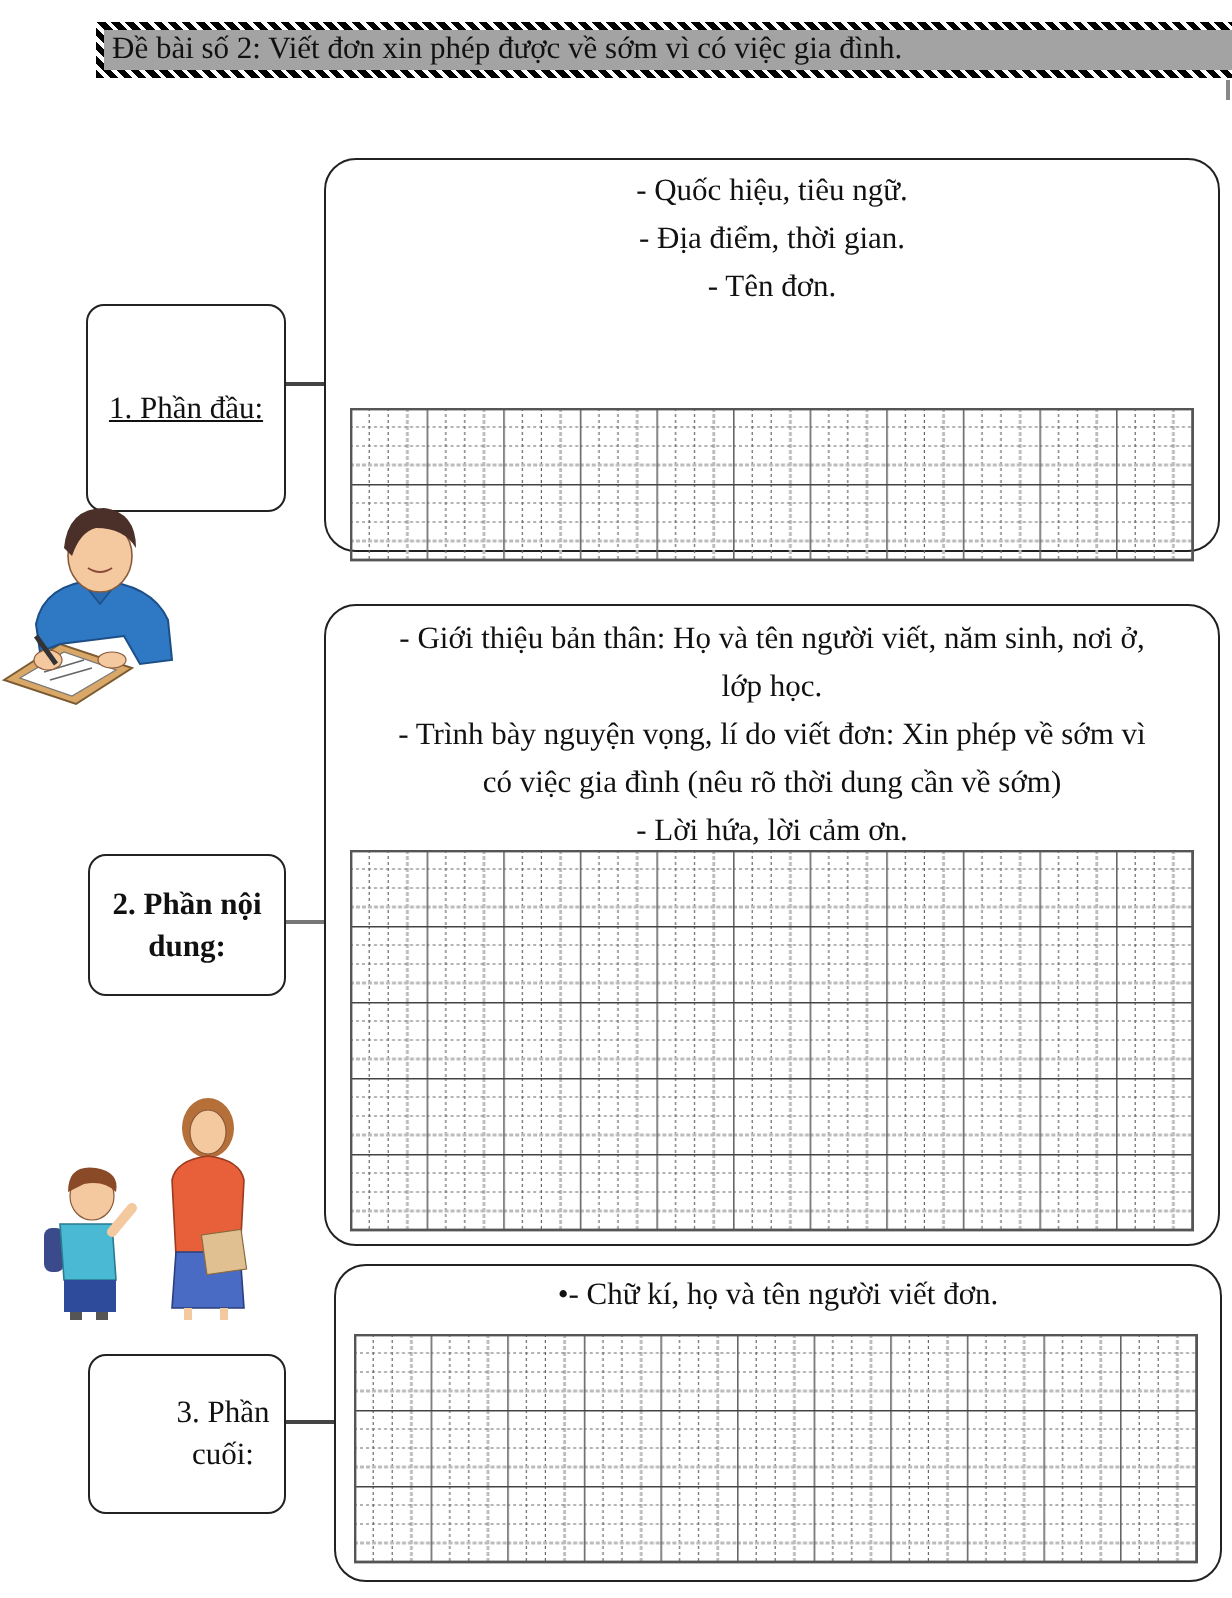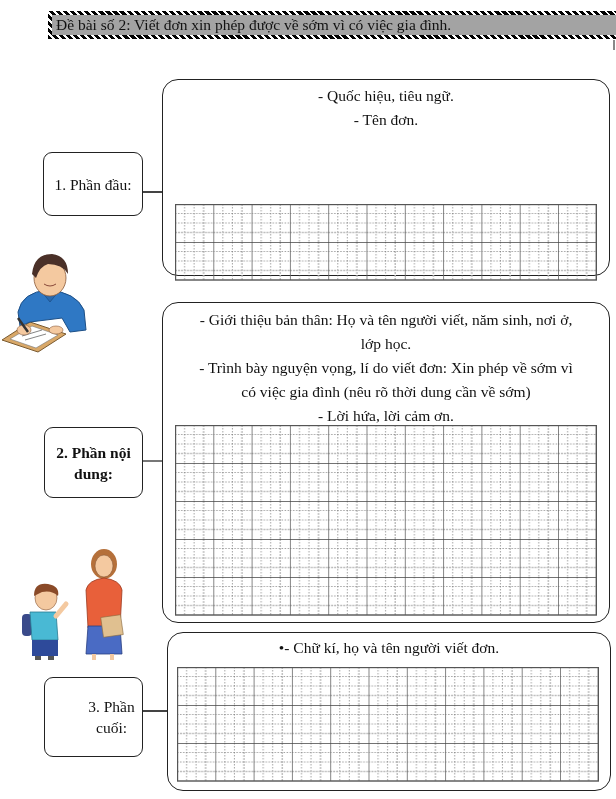--- a/index.html
+++ b/index.html
@@ -38,27 +38,28 @@
       <line x1="0" y1="9.5" x2="38.3" y2="9.5" stroke="#666" stroke-width="0.6" stroke-dasharray="1.5,1.5"></line>
       <line x1="0" y1="19" x2="38.3" y2="19" stroke="#666" stroke-width="0.6" stroke-dasharray="1.5,1.5"></line>
       <line x1="0" y1="28.5" x2="38.3" y2="28.5" stroke="#bbb" stroke-width="1.4" stroke-dasharray="2,1"></line>
 
       <line x1="0" y1="0" x2="0" y2="38" stroke="#666" stroke-width="1.6"></line>
       <line x1="0" y1="0" x2="38.3" y2="0" stroke="#444" stroke-width="1.4"></line>
     </pattern>
   </defs>
 </svg>
 
-<div class="label-box" style="left:43px;top:152px;width:100px;height:64px;">
+<div class="label-box" style="left:43px;top:152px;width:100px;height:104px;text-decoration:underline;">
   <span>1. Phần đầu:</span>
 </div>
 <div class="connector" style="left:143px;top:191px;width:20px;"></div>
 <div class="panel" style="left:162px;top:79px;width:448px;height:197px;">
   <div class="lines" style="top:4px;">
     <div>- Quốc hiệu, tiêu ngữ.</div>
+    <div>- Địa điểm, thời gian.</div>
     <div>- Tên đơn.</div>
   </div>
 </div>
 <div class="grid" style="left:175px;top:204px;">
   <svg width="422" height="77">
     <rect x="0" y="0" width="421.3" height="76" fill="url(#cell)"></rect>
     <rect x="0.5" y="0.5" width="420.8" height="75.5" fill="none" stroke="#555" stroke-width="1.4"></rect>
   </svg>
 </div>
 

